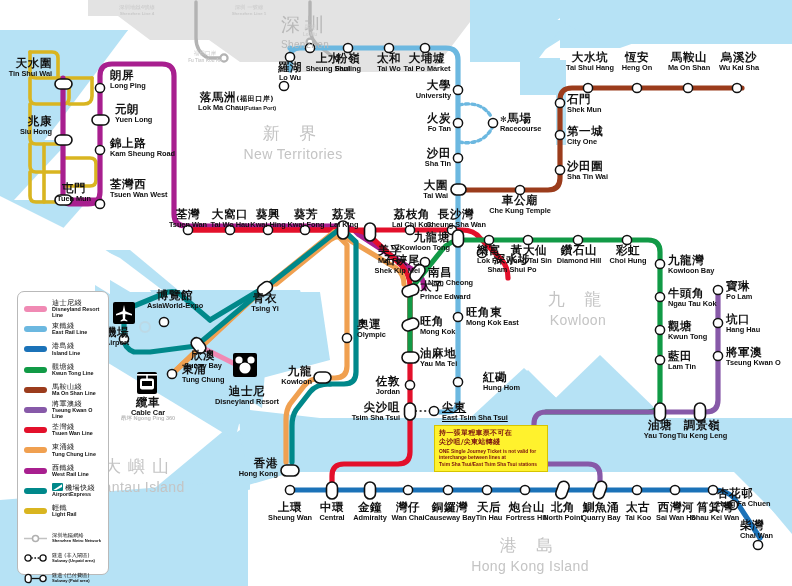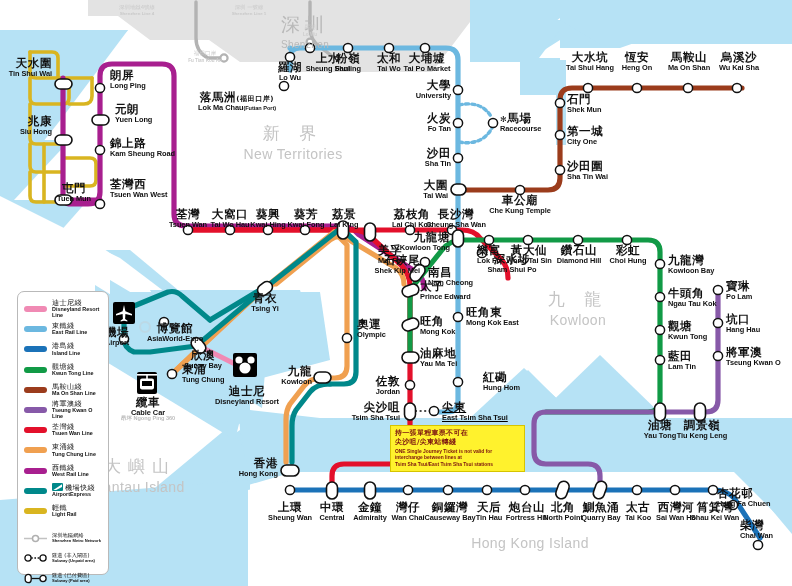--- a/index.html
+++ b/index.html
@@ -44,21 +44,21 @@
   .lgtext.tiny .le { font-size:4.1px; }
   .lgsep { height:7px; }
   .ax-badge { display:inline-block; width:11px; height:8px; background:#00888a;
               border-radius:1px; margin-right:2px; vertical-align:-1px; position:relative;
               overflow:hidden;}
   .ax-badge:after { content:""; position:absolute; left:1px; top:1px; width:9px; height:6px;
               background:#fff; clip-path:polygon(0 100%, 100% 0, 100% 45%, 30% 100%); }
 
   
   #note {
-    position:absolute; left:390px; top:425px; width:135px; padding:3px 4px 3px 4px;
+    position:absolute; left:434px; top:425px; width:114px; padding:3px 4px 3px 4px;
     background:#fff22d; border:0.6px solid #d6c400;
   }
   #note .nz { font-size:7px; font-weight:bold; color:#7a1010; line-height:1.3;
               letter-spacing:0.3px; font-family:"DejaVu Sans", sans-serif; }
   #note .ne { font-size:4.9px; font-weight:bold; color:#7a1010; line-height:1.32;
               margin-top:1.5px; font-family:"Liberation Sans", sans-serif; }
 
   
   .plaque { position:absolute; background:#000; border-radius:2px; }
   .plaque svg { display:block; }
@@ -401,20 +401,21 @@
 </div>
 <div class="region" style="left:578px; top:288px;">
   <div class="rz">九 龍</div>
   <div class="re">Kowloon</div>
 </div>
 <div class="region" style="left:140px; top:455px;">
   <div class="rz">大嶼山</div>
   <div class="re">Lantau Island</div>
 </div>
 <div class="region" style="left:530px; top:534px;">
+  <div class="rz">港 島</div>
   <div class="re">Hong Kong Island</div>
 </div>
 
 <div class="lbl ctr" style="left:137px; top:4px; color:#c9c9c9;">
   <div style="font-size:5.4px;font-family:'DejaVu Sans',sans-serif;">深圳地鐵4號線</div>
   <div style="font-size:4.4px;font-weight:bold;">Shenzhen Line 4</div>
 </div>
 <div class="lbl ctr" style="left:249px; top:4px; color:#c9c9c9;">
   <div style="font-size:5.4px;font-family:'DejaVu Sans',sans-serif;">深圳 一號線</div>
   <div style="font-size:4.4px;font-weight:bold;">Shenzhen Line 1</div>
@@ -755,21 +756,21 @@
 <div class="plaque" style="left:113px; top:302px; width:22px; height:22px;">
   <svg width="22" height="22" viewBox="0 0 22 22">
       <path d="M11 3 L12.4 9.2 L19 12 L19 13.6 L12.4 12 L12.1 17 L14.4 18.6 L14.4 19.6 L11 18.8 L7.6 19.6 L7.6 18.6 L9.9 17 L9.6 12 L3 13.6 L3 12 L9.6 9.2 Z" fill="#fff"></path>
     </svg>
 </div>
 <div class="lbl ctr" style="left:117px; top:327px;">
   <div class="zh">機場</div>
   <div class="en">Airport</div>
 </div>
 
-<div class="lbl ctr" style="left:175px; top:290px;margin-top:33px;">
+<div class="lbl ctr" style="left:175px; top:290px;">
   <div class="zh">博覽館</div>
   <div class="en">AsiaWorld-Expo</div>
 </div>
 
 <div class="plaque" style="left:233px; top:353px; width:24px; height:24px;">
   <svg width="24" height="24" viewBox="0 0 24 24">
     <circle cx="6" cy="7" r="3.6" fill="#fff"></circle>
     <circle cx="18" cy="7" r="3.6" fill="#fff"></circle>
     <circle cx="12" cy="15" r="5.6" fill="#fff"></circle>
   </svg>

